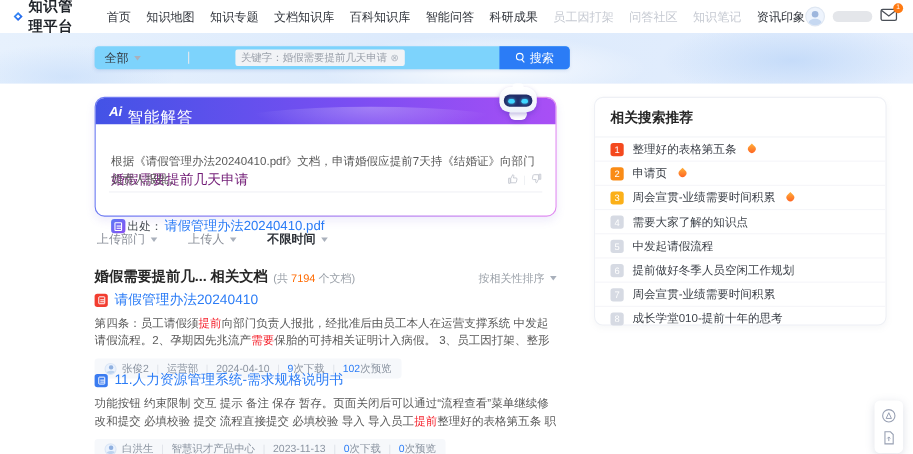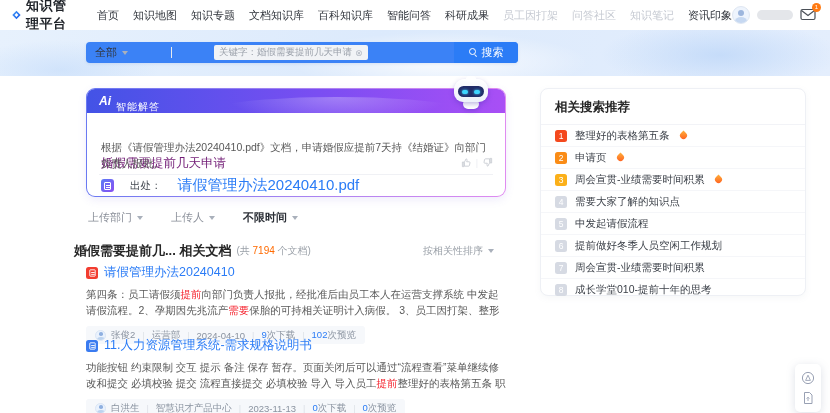--- a/index.html
+++ b/index.html
@@ -21,62 +21,62 @@
   .user-pill { width:36px; height:10px; border-radius:5px; background:#e4e6ea; cursor:pointer; }
   .mail-wrap { position:relative; width:18px; height:16px; cursor:pointer; }
   .mail-badge { position:absolute; right:-3px; top:-4px; min-width:9px; height:9px; border-radius:5px; background:#ff7a12; color:#fff; font-size:6px; line-height:9px; text-align:center; padding:0 1px; }
 
   
   .banner { position:absolute; left:0; top:30px; width:830px; height:46px; background:linear-gradient(100deg,#e7f1fd 0%,#dceafc 45%,#e4eefd 100%); overflow:hidden; }
   .blob { position:absolute; border-radius:50%; }
   .b1 { left:290px; top:2px; width:300px; height:60px; background:radial-gradient(ellipse at center,rgba(255,255,255,.85),rgba(255,255,255,0) 70%); }
   .b2 { left:600px; top:-10px; width:240px; height:70px; background:radial-gradient(ellipse at center,rgba(188,214,248,.75),rgba(188,214,248,0) 70%); }
   .b3 { left:-40px; top:10px; width:200px; height:60px; background:radial-gradient(ellipse at center,rgba(195,219,250,.6),rgba(195,219,250,0) 70%); }
-  .search { position:absolute; left:86px; top:42px; width:432px; height:21px; background:#3b82f6; border-radius:4px; display:flex; align-items:center; box-shadow:0 1px 3px rgba(60,100,180,.12);gap:34px; }
+  .search { position:absolute; left:86px; top:42px; width:432px; height:21px; background:#7dd3fc; border-radius:4px; display:flex; align-items:center; box-shadow:0 1px 3px rgba(60,100,180,.12);gap:34px; }
   .scope { display:flex; align-items:center; padding:0 9px; font-size:11px; color:#32363d; cursor:pointer; }
   .chev { width:0; height:0; border-left:3px solid transparent; border-right:3px solid transparent; border-top:4px solid #a9b0bb; display:inline-block; margin-left:5px; }
   .vsep { width:1px; height:11px; background:#e7e9ee; }
   .kw-tag { margin-left:8px; display:flex; align-items:center; gap:3px; background:#f1f3f6; border-radius:2px; padding:1px 5px; font-size:9.5px; color:#9aa0aa; cursor:pointer; }
   .kw-x { font-size:9px; color:#b3b9c3; }
   .search-btn { margin-left:auto; width:64px; height:21px; background:#2b7cf6; border:none; border-radius:0 4px 4px 0; color:#fff; font-size:11px; display:flex; align-items:center; justify-content:center; gap:4px; cursor:pointer; font-family:inherit; }
   .mag { width:9px; height:9px; position:relative; }
   .mag::before { content:""; position:absolute; left:0; top:0; width:5px; height:5px; border:1.2px solid #fff; border-radius:50%; }
   .mag::after { content:""; position:absolute; left:5.5px; top:6.5px; width:3px; height:1.3px; background:#fff; transform:rotate(45deg); }
 
   
   .ai-wrap { position:absolute; left:86px; top:88px; width:420px; height:109px; border-radius:9px; background:linear-gradient(90deg,#6a79f2,#e08bf0); padding:1px; box-shadow:0 3px 8px rgba(120,110,220,.12); }
   .ai-card { position:relative; width:100%; height:100%; background:#fff; border-radius:8px; }
   .ai-head { position:relative; height:21px; border-radius:8px 8px 0 0; background:linear-gradient(90deg,#4353e6 0%,#7a4ef2 55%,#a94ff5 100%); display:flex; align-items:center; padding:12px 12px; overflow:hidden; }
   .ai-head::after { content:""; position:absolute; left:120px; top:8px; width:260px; height:30px; border-radius:50%; background:radial-gradient(ellipse at top,rgba(255,255,255,.28),rgba(255,255,255,0) 60%); }
   .ai-logo { font-size:12px; font-weight:bold; font-style:italic; color:#fff; margin-right:5px; }
-  .ai-title { font-size:10px; color:#fff; letter-spacing:1px;margin-top:11px; }
+  .ai-title { font-size:14px; color:#fff; letter-spacing:1px;margin-top:11px; }
   .robot { position:absolute; right:16px; top:-10px; width:36px; height:34px; z-index:3; }
   .r-head { position:relative; width:34px; height:23px; margin:0 auto; background:linear-gradient(180deg,#ffffff,#edf1fa); border-radius:11px 11px 9px 9px; box-shadow:0 2px 5px rgba(70,50,170,.35); }
   .r-fin { position:absolute; left:12px; top:-3px; width:10px; height:6px; background:#fff; border-radius:3px; }
   .r-face { position:absolute; left:4px; top:7px; width:26px; height:11px; background:#222c68; border-radius:6px; }
   .r-eye { position:absolute; top:3.5px; width:6px; height:4px; background:#3fd6ff; border-radius:2px; box-shadow:0 0 3px #3fd6ff; }
   .r-eye.l { left:4px; } .r-eye.r { right:4px; }
   .r-body { width:16px; height:8px; margin:-1px auto 0; background:#fff; border-radius:4px 4px 7px 7px; box-shadow:0 2px 4px rgba(70,50,170,.3); }
   .ai-q { position:absolute; left:14px; top:30px; font-size:12.5px; color:#701a75;margin-top:36px; }
   .ai-a { position:absolute; left:14px; top:51px; right:16px; font-size:10.5px; color:#595959; line-height:1.5; }
   .ai-votes { position:absolute; right:12px; top:68px; display:flex; align-items:center; gap:4px; color:#e3e5ea; }
   .vote { cursor:pointer; display:flex; }
   .ai-div { position:absolute; left:12px; right:12px; top:85px; border-top:1px solid #f0f1f5; }
-  .ai-src { position:absolute; left:14px; top:87px; display:flex; align-items:center; gap:16px; }
+  .ai-src { position:absolute; left:14px; top:108px; display:flex; align-items:center; gap:2px; }
   .pdf-ic { width:13px; height:13px; border-radius:3px; background:linear-gradient(135deg,#5b7bf7,#8a4ff0); display:flex; align-items:center; justify-content:center; }
   .doc-glyph { width:7px; height:8px; border:1px solid #fff; border-radius:1px; position:relative; }
   .doc-glyph::after { content:""; position:absolute; left:1px; top:2px; width:3.5px; height:1px; background:#fff; box-shadow:0 2px 0 #fff; }
   .src-label { font-size:10.5px; color:#454a52; }
-  .src-file { font-size:15px; color:#2b7cf6; cursor:pointer; }
+  .src-file { font-size:12px; color:#2b7cf6; cursor:pointer; }
 
   
   .filters { position:absolute; left:88px; top:210px; display:flex; align-items:center; gap:28px; }
   .filter { font-size:11px; color:#8a8f99; display:flex; align-items:center; cursor:pointer; }
   .filter.dark { color:#2b2f36; font-weight:bold; }
-  .res-head { position:absolute; left:74px; top:242px; width:420px; display:flex; align-items:center; }
+  .res-head { position:absolute; left:86px; top:242px; width:420px; display:flex; align-items:flex-end; }
   .res-title { font-size:13px; font-weight:bold; color:#262626; }
   .res-count { font-size:10px; color:#9aa0a8; margin-left:5px; }
   .res-count b { color:#ff6a00; font-weight:normal; }
   .sort { margin-left:auto; font-size:10px; color:#9aa0a8; display:flex; align-items:center; cursor:pointer; }
 
   .result { position:absolute; left:86px; width:420px; }
   .r1 { top:264px; } .r2 { top:337px; }
   .res-title-row { display:flex; align-items:center; gap:6px; cursor:pointer; }
   .file-ic { width:12px; height:12px; border-radius:2.5px; display:flex; align-items:center; justify-content:center; flex:none; }
   .file-ic.red { background:#f23d30; } .file-ic.blue { background:#3a7bf0; }

